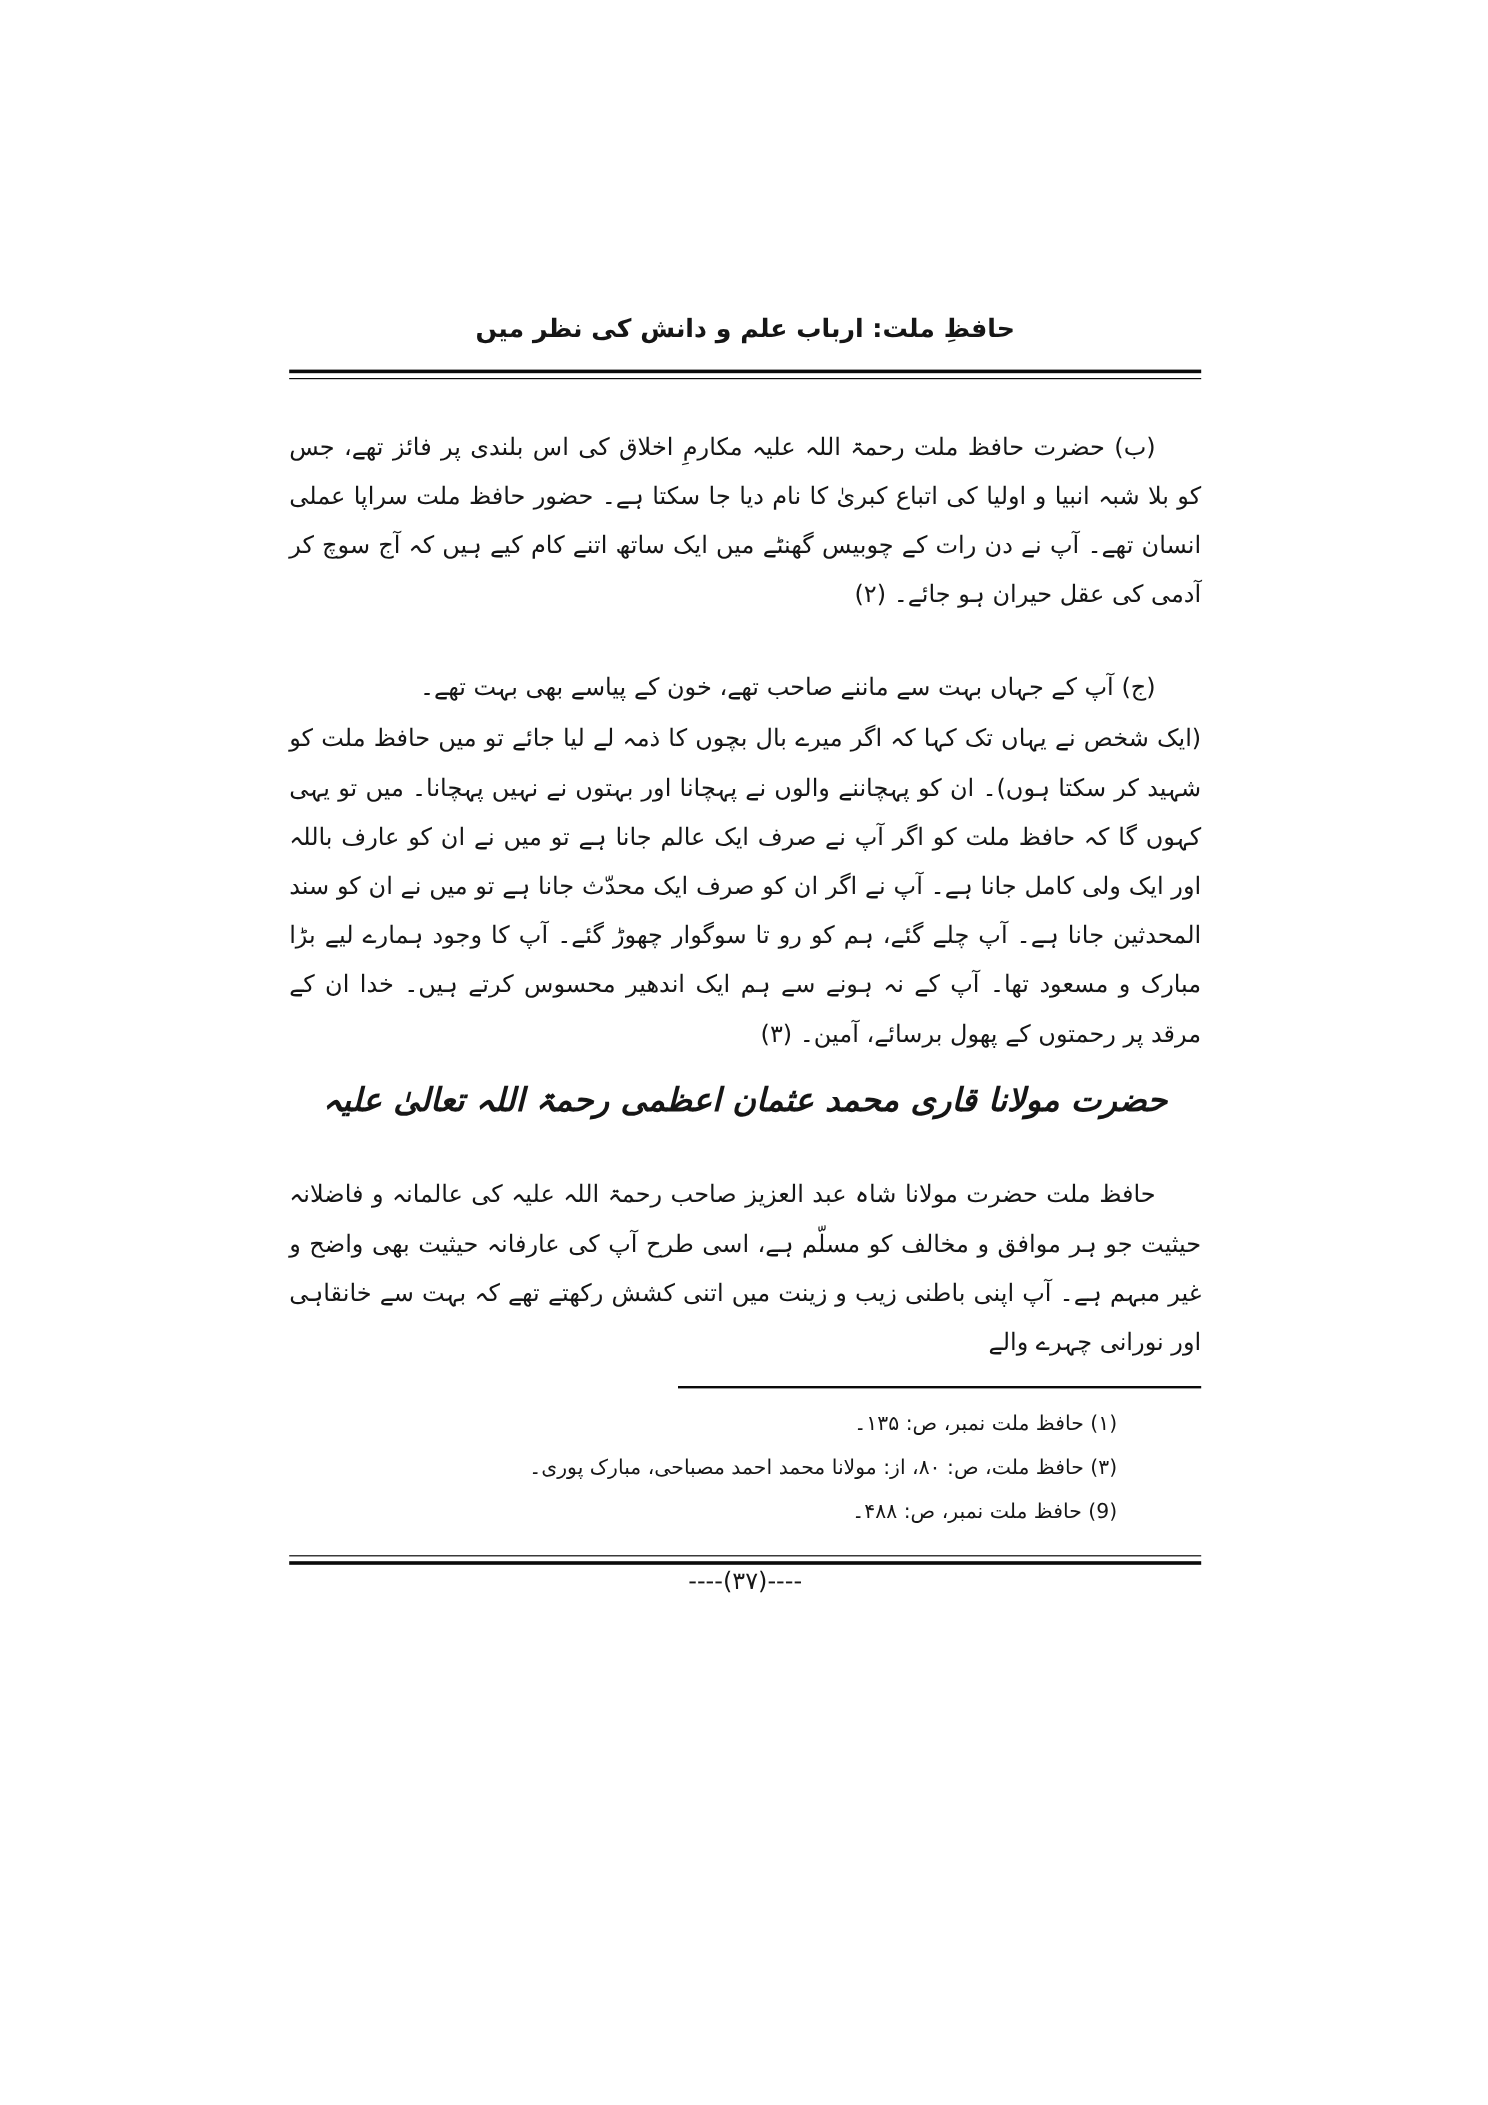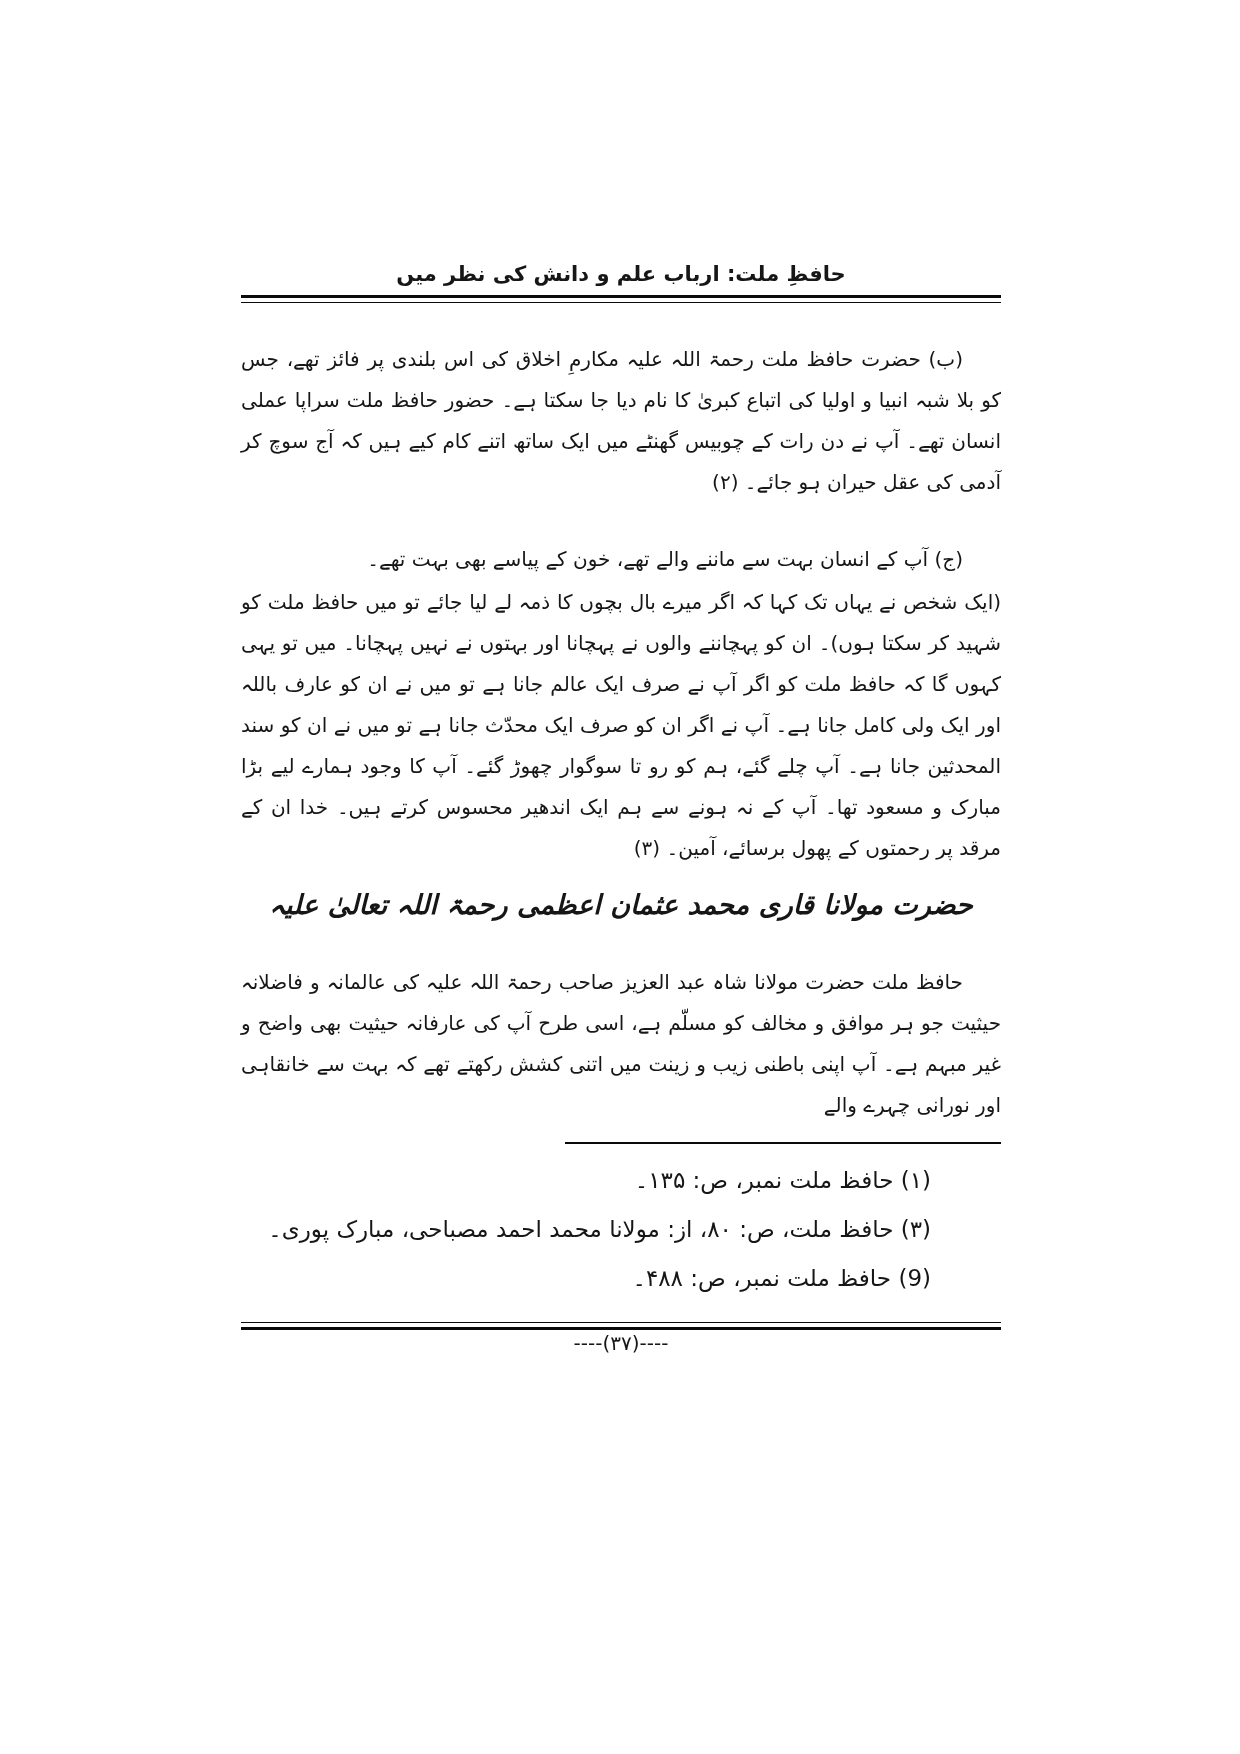--- a/index.html
+++ b/index.html
@@ -24,21 +24,21 @@
     top: 262px;
     left: 241px;
     width: 760px;
     direction: rtl;
   }
   .header-title {
     text-align: center;
     font-size: 21px;
     font-weight: bold;
     letter-spacing: 0.5px;
-    padding-bottom: 9px;
+    padding-bottom: 22px;
   }
   .double-rule .rule-a { border-top: 3px solid #0a0a0a; }
   .double-rule .rule-b { border-top: 1px solid #0a0a0a; margin-top: 4px; }
   .body-text {
     margin-top: 13px;
     font-size: 20px;
     line-height: 2.05;
     text-align: justify;
   }
   p.para { margin: 2px 0; }
@@ -46,21 +46,21 @@
   .section-heading {
     text-align: center;
     font-size: 27px;
     font-weight: bold;
     margin: 16px 0 10px 0;
     line-height: 1.5;
     font-style: italic;
   }
   .footnotes {
     margin-top: 16px;
-    font-size: 23px;
+    font-size: 17px;
   }
   .footnote-rule {
     width: 436px;          
     border-top: 2px solid #0a0a0a;
     margin-bottom: 12px;
   }
   .footnote {
     padding-right: 70px;
     line-height: 2.15;
     text-align: right;
@@ -85,21 +85,21 @@
     <div class="header">
       <div class="header-title">حافظِ ملت: ارباب علم و دانش کی نظر میں</div>
       <div class="double-rule">
         <div class="rule-a"></div>
         <div class="rule-b"></div>
       </div>
     </div>
 
     <div class="body-text">
       <p class="para indent">(ب) حضرت حافظ ملت رحمۃ اللہ علیہ مکارمِ اخلاق کی اس بلندی پر فائز تھے، جس کو بلا شبہ انبیا و اولیا کی اتباع کبریٰ کا نام دیا جا سکتا ہے۔ حضور حافظ ملت سراپا عملی انسان تھے۔ آپ نے دن رات کے چوبیس گھنٹے میں ایک ساتھ اتنے کام کیے ہیں کہ آج سوچ کر آدمی کی عقل حیران ہو جائے۔ (۲)</p>
-      <p class="para indent">(ج) آپ کے انسان بہت سے ماننے والے تھے، خون کے پیاسے بھی بہت تھے۔</p>
+      <p class="para indent">(ج) آپ کے جہاں بہت سے ماننے صاحب تھے، خون کے پیاسے بھی بہت تھے۔</p>
       <p class="para">(ایک شخص نے یہاں تک کہا کہ اگر میرے بال بچوں کا ذمہ لے لیا جائے تو میں حافظ ملت کو شہید کر سکتا ہوں)۔ ان کو پہچاننے والوں نے پہچانا اور بہتوں نے نہیں پہچانا۔ میں تو یہی کہوں گا کہ حافظ ملت کو اگر آپ نے صرف ایک عالم جانا ہے تو میں نے ان کو عارف باللہ اور ایک ولی کامل جانا ہے۔ آپ نے اگر ان کو صرف ایک محدّث جانا ہے تو میں نے ان کو سند المحدثین جانا ہے۔ آپ چلے گئے، ہم کو رو تا سوگوار چھوڑ گئے۔ آپ کا وجود ہمارے لیے بڑا مبارک و مسعود تھا۔ آپ کے نہ ہونے سے ہم ایک اندھیر محسوس کرتے ہیں۔ خدا ان کے مرقد پر رحمتوں کے پھول برسائے، آمین۔ (۳)</p>
 
       <div class="section-heading">حضرت مولانا قاری محمد عثمان اعظمی رحمۃ اللہ تعالیٰ علیہ</div>
 
       <p class="para indent">حافظ ملت حضرت مولانا شاہ عبد العزیز صاحب رحمۃ اللہ علیہ کی عالمانہ و فاضلانہ حیثیت جو ہر موافق و مخالف کو مسلّم ہے، اسی طرح آپ کی عارفانہ حیثیت بھی واضح و غیر مبہم ہے۔ آپ اپنی باطنی زیب و زینت میں اتنی کشش رکھتے تھے کہ بہت سے خانقاہی اور نورانی چہرے والے</p>
     </div>
 
     <div class="footnotes">
       <div class="footnote-rule"></div>
       <div class="footnote">(۱) حافظ ملت نمبر، ص: ۱۳۵۔</div>

